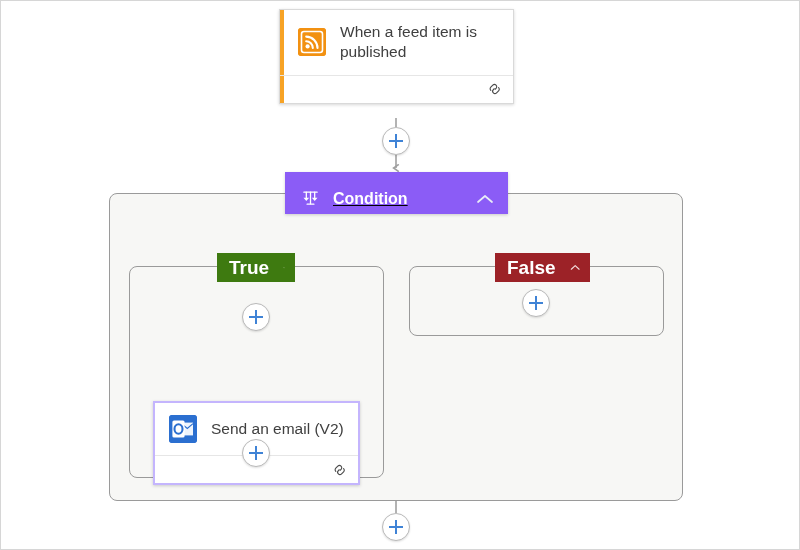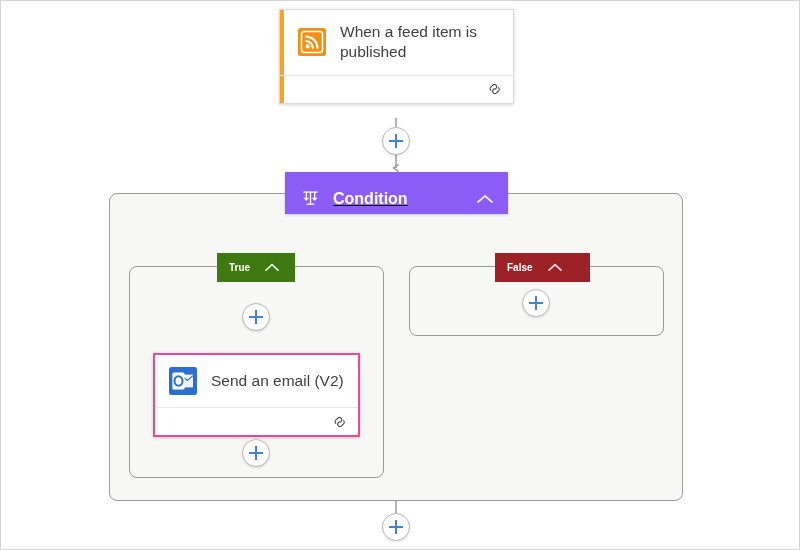--- a/index.html
+++ b/index.html
@@ -33,22 +33,23 @@
   
   .card {
     position: absolute;
     background: #ffffff;
     border: 1px solid #d9d9d9;
     box-shadow: 0 1px 3px rgba(0,0,0,0.16);
     box-sizing: border-box;
     z-index: 5;
   }
   .card.selected {
-    border: 2px solid #ec4899;
+    border: 2px solid #c4b5fd;
     box-shadow: 0 1px 3px rgba(0,0,0,0.18);
+    margin-top: 48px;
   }
   .card .accent {
     position: absolute;
     left: 0;
     top: 0;
     bottom: 0;
     width: 4px;
     background: #f7a325;
   }
   .card .cardbody {
@@ -128,21 +129,21 @@
   }
 
   
   .branchlabel {
     position: absolute;
     display: flex;
     align-items: center;
     box-sizing: border-box;
     padding: 0 10px 0 12px;
     color: #ffffff;
-    font-size: 10px;
+    font-size: 19px;
     font-weight: 700;
     z-index: 7;
   }
   .branchlabel.true { background: #3e7a10; }
   .branchlabel.false { background: #9c2227; }
   .branchlabel .bl-text { flex: 0 0 auto; }
   .branchlabel .chev { margin-left: 14px; display: block; }
 
   
   .plus {

